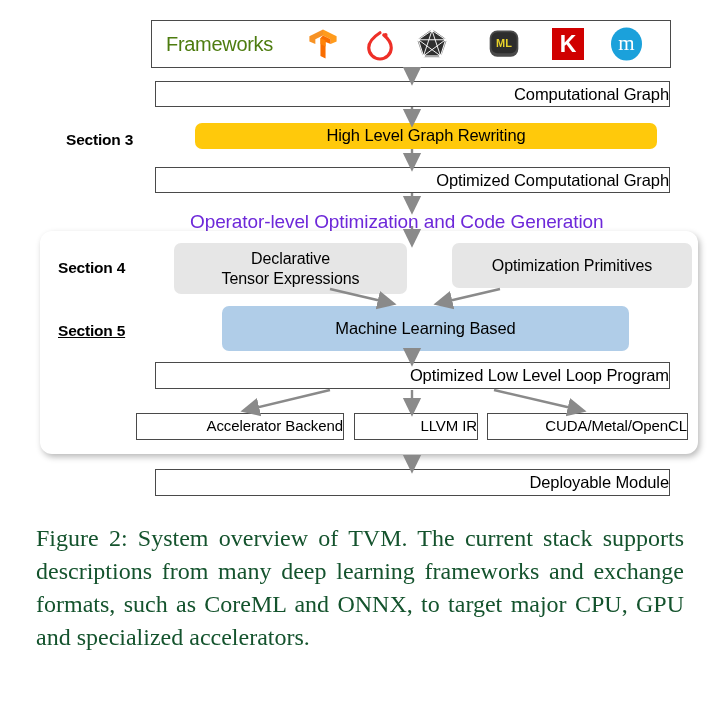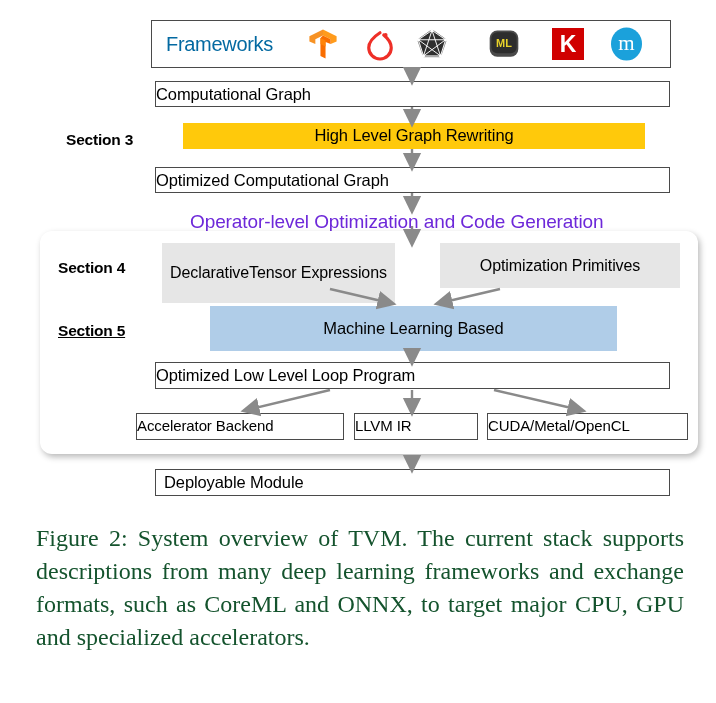--- a/index.html
+++ b/index.html
@@ -16,39 +16,40 @@
   }
 
   
   .abs { position: absolute; box-sizing: border-box; }
 
   .wbox {
     border: 1.6px solid #4a4a4a;
     background: #ffffff;
     display: flex;
     align-items: center;
-    justify-content: flex-start;
+    justify-content: flex-end;
     color: #000000;
     font-size: 16.5px;
     line-height: 1.12;
     text-align: center;
     letter-spacing: -0.1px;
   }
   .wbox.small { font-size: 15px; }
 
   .roundbox {
-    border-radius: 0;
+    border-radius: 7px;
     display: flex;
     align-items: center;
     justify-content: center;
     text-align: center;
     color: #000000;
     font-size: 16.5px;
     line-height: 1.2;
     letter-spacing: -0.1px;
+    margin-left: 12px;
   }
   .yellowbox { background: #ffc90b; }
   .graybox   { background: #e6e6e6; font-size: 16px; }
   .bluebox   { background: #b0cde8; font-size: 16.5px; }
 
   .section-label {
     font-weight: bold;
     font-size: 15.5px;
     color: #000000;
     letter-spacing: -0.2px;
@@ -73,21 +74,21 @@
   #frameworks-box {
     border: 1.6px solid #4a4a4a;
     background: #fff;
   }
   #frameworks-label {
     position: absolute;
     left: 14px;
     top: 50%;
     transform: translateY(-50%);
     font-size: 20px;
-    color: #0369a1;
+    color: #4d7c0f;
     letter-spacing: -0.3px;
   }
   .logo { position: absolute; top: 50%; transform: translateY(-50%); }
 
   
   .tf-wrap { width: 34px; height: 34px; }
   
   .pt-wrap { width: 30px; height: 34px; }
   
   .onnx-wrap { width: 36px; height: 34px; }
@@ -212,21 +213,21 @@
 
 <div class="abs" id="optim-panel" style="left:40px; top:231px; width:658px; height:223px;"></div>
 
 <div class="abs section-label" style="left:58px; top:259px;">
   <span>Section 4</span>
 </div>
 <div class="abs section-label" style="left:58px; top:322px;text-decoration:underline;">
   <span>Section 5</span>
 </div>
 
-<div class="abs roundbox graybox" style="left:162px; top:243px; width:233px; height:60px; flex-direction:row;">
+<div class="abs roundbox graybox" style="left:162px; top:243px; width:233px; height:51px; flex-direction:column;">
   <span>Declarative</span>
   <span>Tensor Expressions</span>
 </div>
 
 <div class="abs roundbox graybox" style="left:440px; top:243px; width:240px; height:45px; flex-direction:column;">
   <span>Optimization Primitives</span>
 </div>
 
 <div class="abs roundbox bluebox" style="left:210px; top:306px; width:407px; height:45px; flex-direction:column;">
   <span>Machine Learning Based</span>

